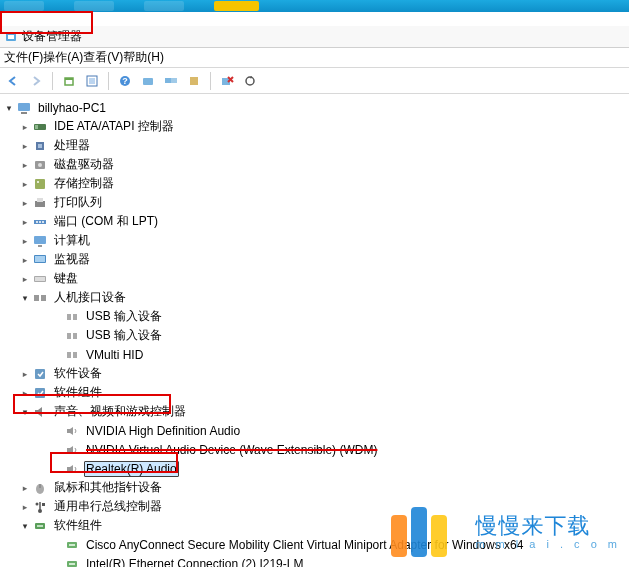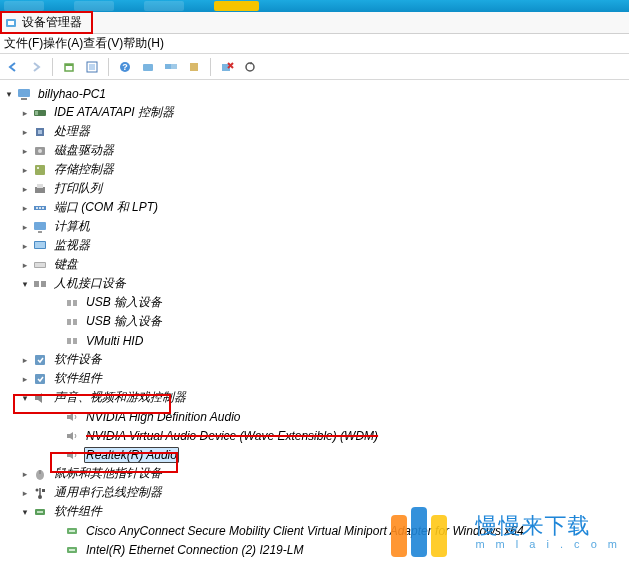--- a/index.html
+++ b/index.html
@@ -2,21 +2,21 @@
 <html><head>
 <meta charset="utf-8">
 <style>
 * { box-sizing: border-box; margin: 0; padding: 0; }
 body { font-family: "Microsoft YaHei", "Segoe UI", sans-serif; font-size: 12px; background: #fff; width: 629px; height: 567px; overflow: hidden; position: relative; }
 
 .taskbar { height: 12px; background: linear-gradient(#1ca9e0, #0e8fc9); display: flex; align-items: center; padding: 0 4px; gap: 30px; }
 .taskbar-item { width: 40px; height: 10px; background: rgba(255,255,255,0.15); border-radius: 2px; }
 .taskbar-item.y { background: #f5c400; width: 45px; }
 
-.titlebar { height: 22px; background: #f8f8f8; border-bottom: 1px solid #d0d0d0; display: flex; align-items: center; padding: 0 4px; gap: 4px; position: relative; }
+.titlebar { height: 22px; background: #f8f8f8; border-bottom: 1px solid #d0d0d0; display: flex; align-items: center; padding: 0 4px; gap: 4px; position: relative; margin-top: 14px; }
 .titlebar .ticon { width: 14px; height: 14px; display: inline-flex; align-items: center; justify-content: center; }
 .hl-red { border: 2px solid #e00000; position: absolute; pointer-events: none; }
 .hl1 { left: 0; top: 11px; width: 93px; height: 23px; }
 .hl2 { left: 13px; top: 394px; width: 158px; height: 20px; }
 .hl3 { left: 50px; top: 452px; width: 128px; height: 21px; }
 
 .menubar { height: 20px; background: #fff; border-bottom: 1px solid #d8d8d8; display: flex; align-items: center; padding: 0 4px; font-size: 12px; }
 .menubar span { cursor: default; }
 
 .toolbar { height: 26px; background: #fff; border-bottom: 1px solid #d8d8d8; display: flex; align-items: center; padding: 0 4px; gap: 5px; }
@@ -24,21 +24,21 @@
 .toolbar .sep { width: 1px; height: 18px; background: #d0d0d0; margin: 0 2px; }
 
 .tree { padding: 4px 2px; font-size: 12px; user-select: none; }
 .row { display: flex; align-items: center; height: 19px; padding-left: 0; white-space: nowrap; }
 .row .arrow { width: 14px; height: 14px; display: inline-flex; align-items: center; justify-content: center; font-size: 9px; color: #666; }
 .row .arrow.open { color: #333; }
 .row .icn { width: 16px; height: 16px; margin-right: 4px; display: inline-flex; align-items: center; justify-content: center; flex-shrink: 0; }
 .row.lvl0 { padding-left: 0px; }
 .row.lvl1 { padding-left: 16px; }
 .row.lvl2 { padding-left: 48px; }
-.row .label { padding: 1px 2px; font-style: italic; }
+.row .label { padding: 1px 2px; }
 .row.sel .label { background: #cde8ff; border: 1px solid #404040; border-radius: 1px; padding: 0 1px; }
 .row.strike .label { text-decoration: line-through; text-decoration-color: #e00000; text-decoration-thickness: 2px; }
 
 .watermark { position: absolute; right: 8px; bottom: 10px; display: flex; align-items: center; gap: 28px; pointer-events: none; }
 .wm-bars { display: flex; gap: 4px; align-items: flex-end; opacity: 0.9; }
 .wm-bars div { width: 16px; border-radius: 4px; }
 .wm-text { color: #1f86d8; font-size: 22px; font-weight: 300; letter-spacing: 1px; text-align: left; line-height: 1.1; }
 .wm-text .sub { font-size: 11px; letter-spacing: 4px; color: #5aa9e0; }
 
 svg { display: block; }

